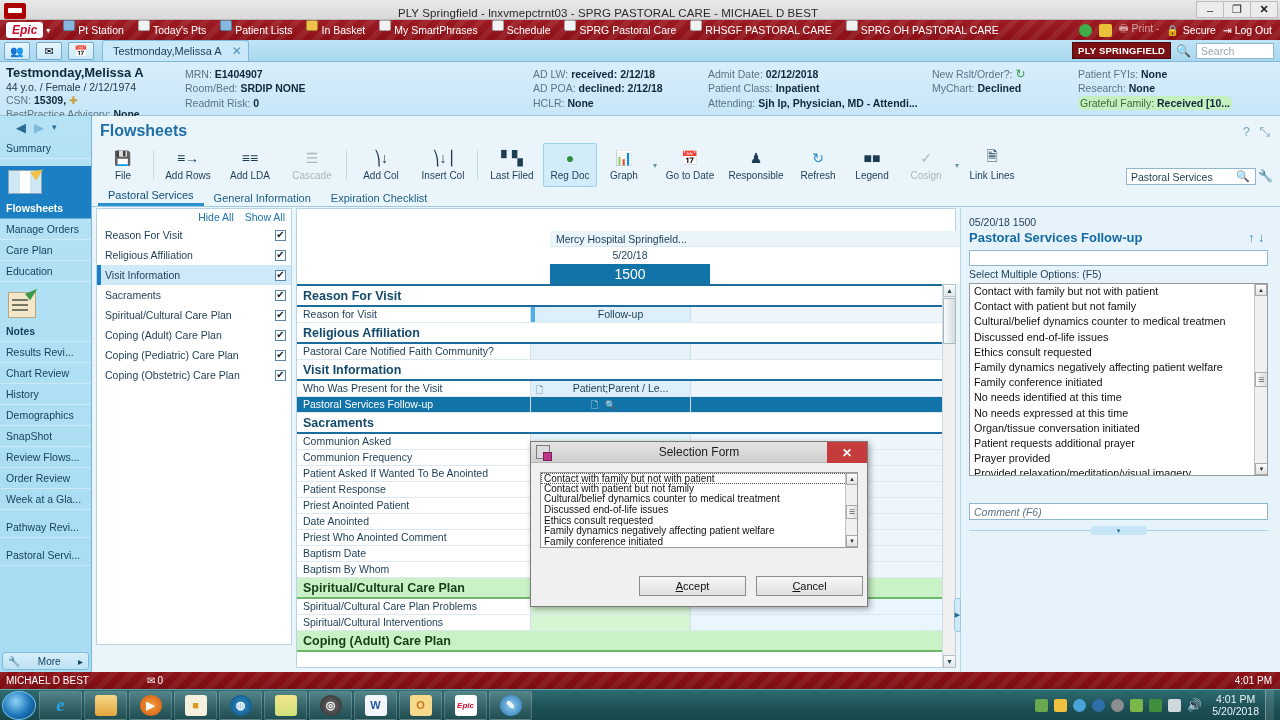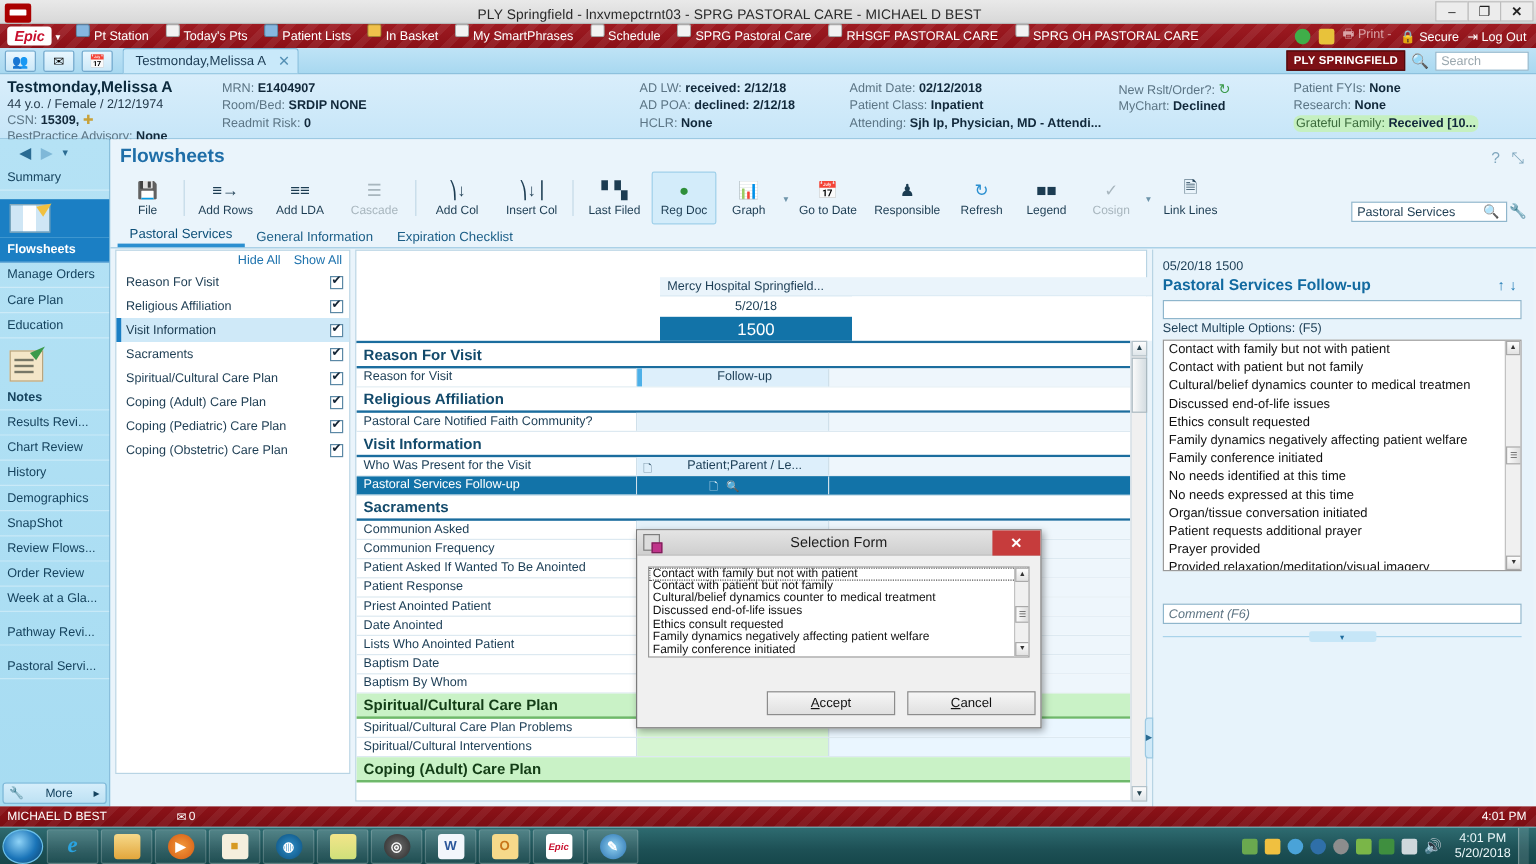--- a/index.html
+++ b/index.html
@@ -785,21 +785,21 @@
           <div class="g-name">Priest Anointed Patient</div>
           <div class="g-c1 empty"></div>
           <div class="g-c2"></div>
         </div>
         <div class="g-row">
           <div class="g-name">Date Anointed</div>
           <div class="g-c1 empty"></div>
           <div class="g-c2"></div>
         </div>
         <div class="g-row">
-          <div class="g-name">Lists Who Anointed Patient</div>
+          <div class="g-name">Priest Who Anointed Comment</div>
           <div class="g-c1 empty"></div>
           <div class="g-c2"></div>
         </div>
         <div class="g-row">
           <div class="g-name">Baptism Date</div>
           <div class="g-c1 empty"></div>
           <div class="g-c2"></div>
         </div>
         <div class="g-row">
           <div class="g-name">Baptism By Whom</div>

